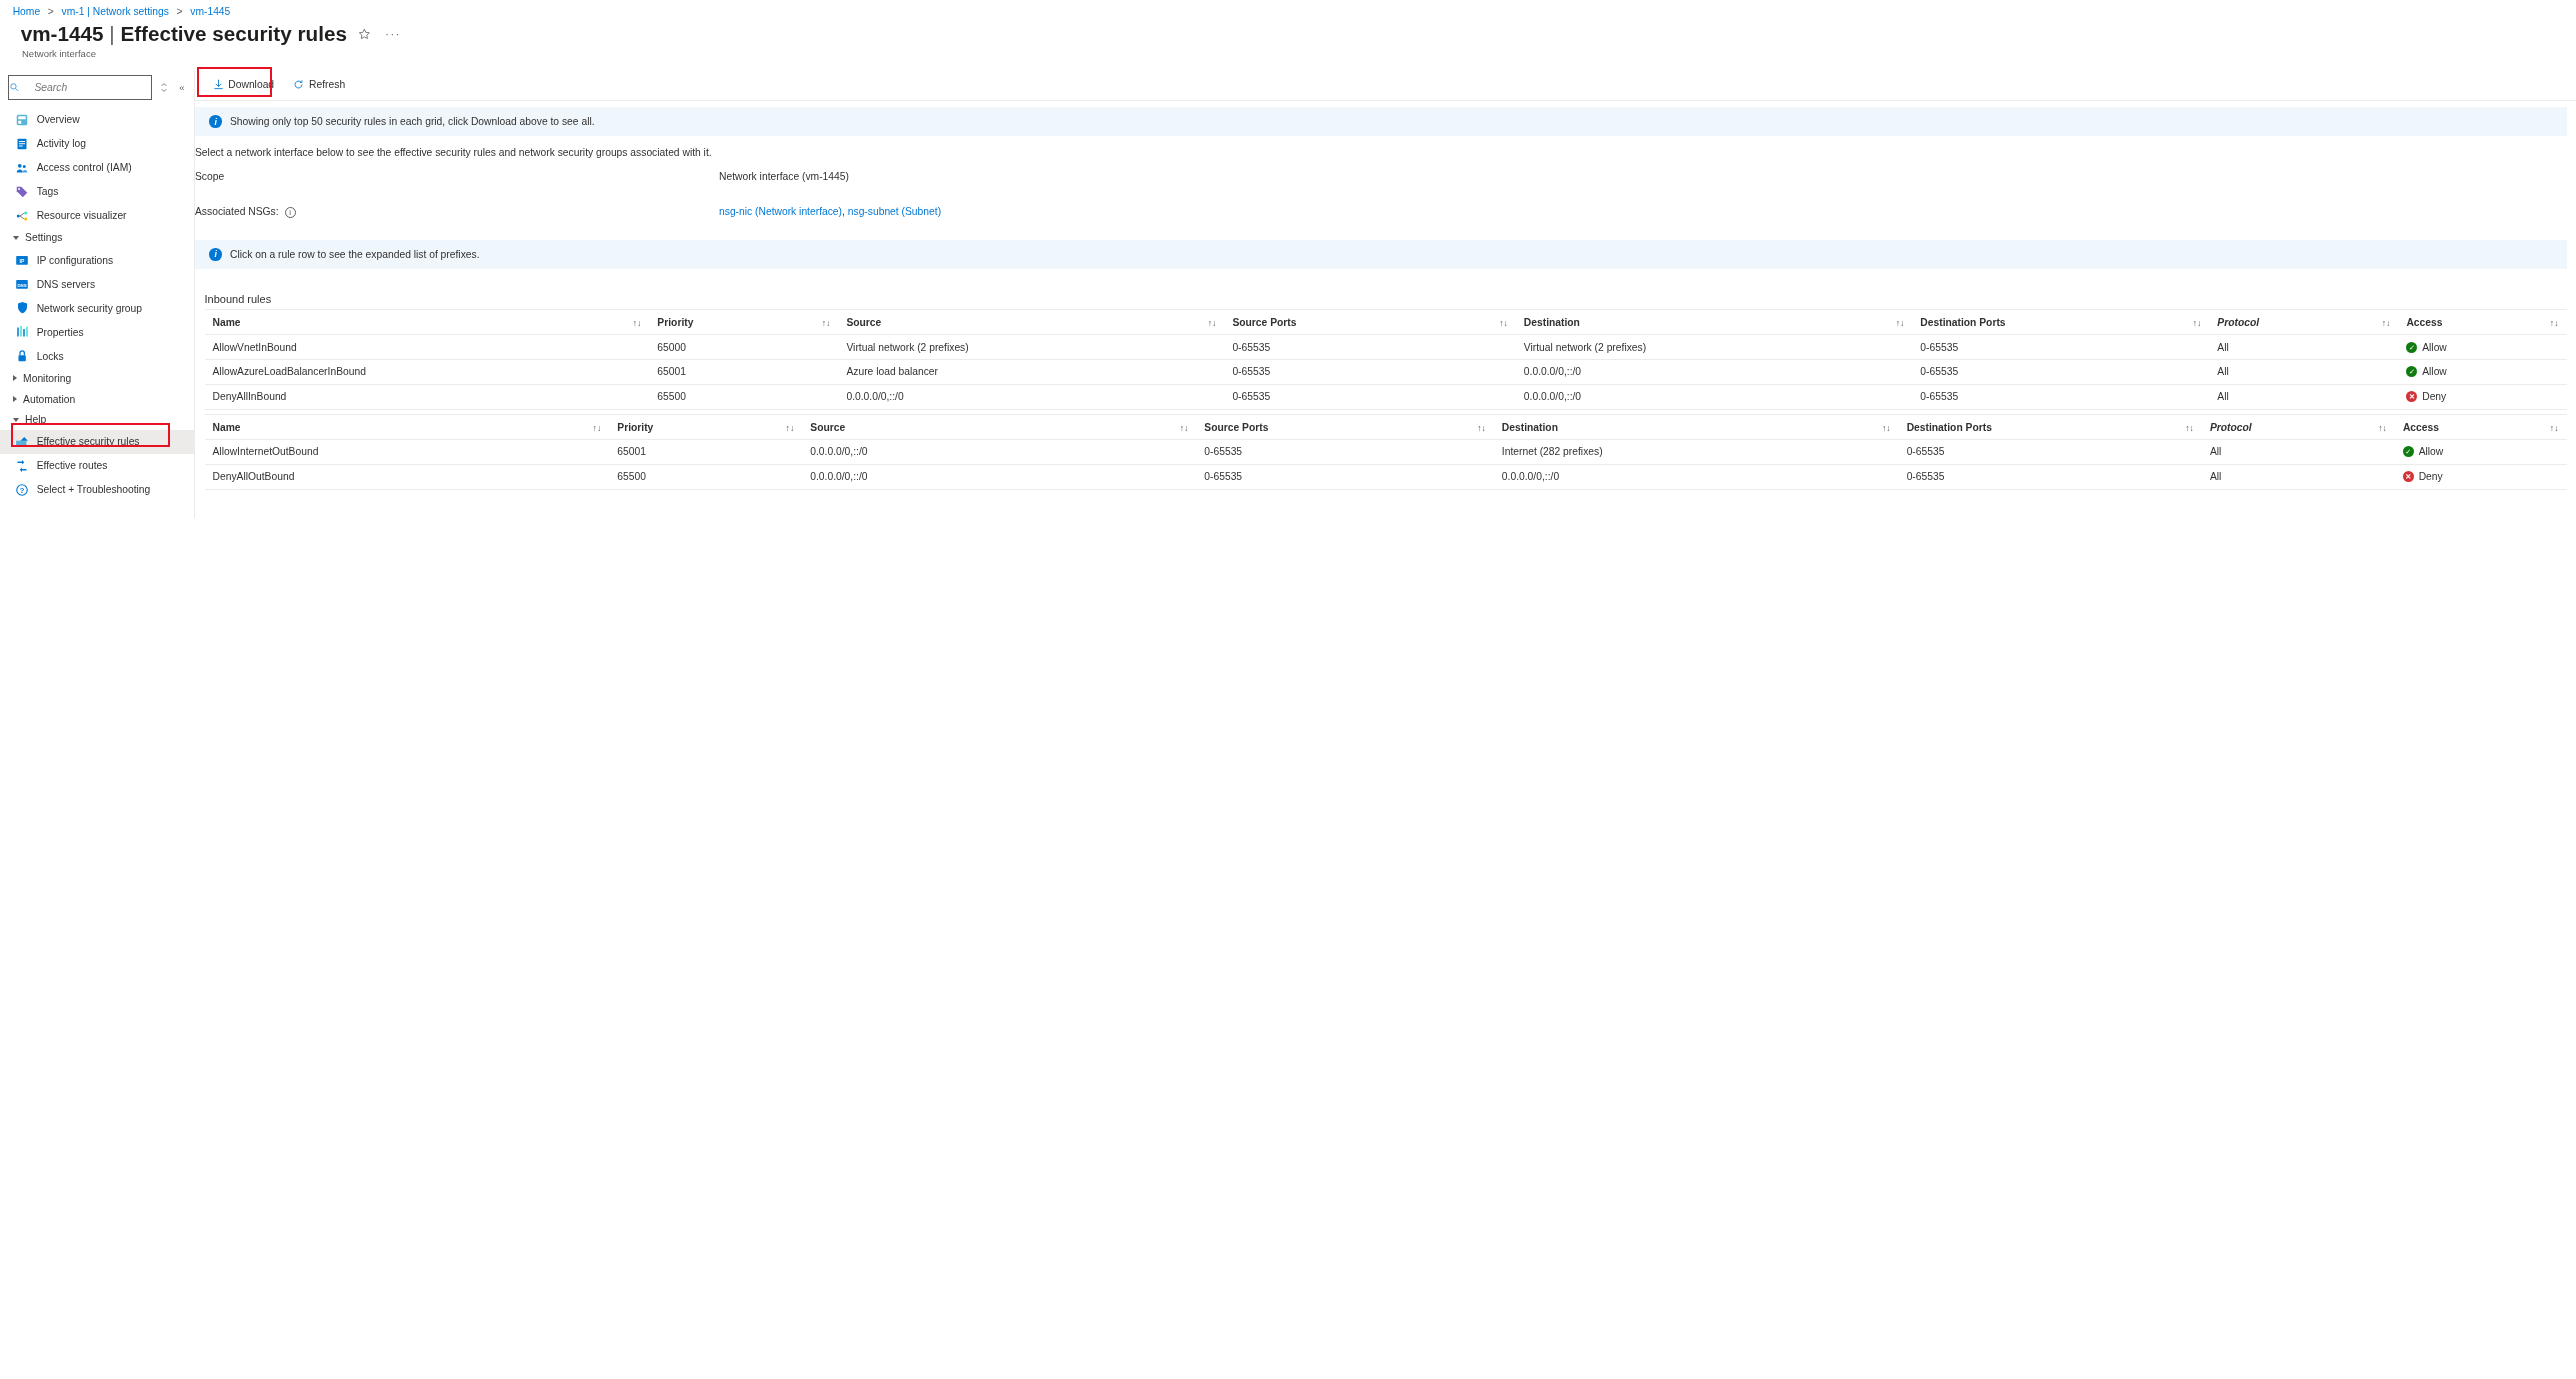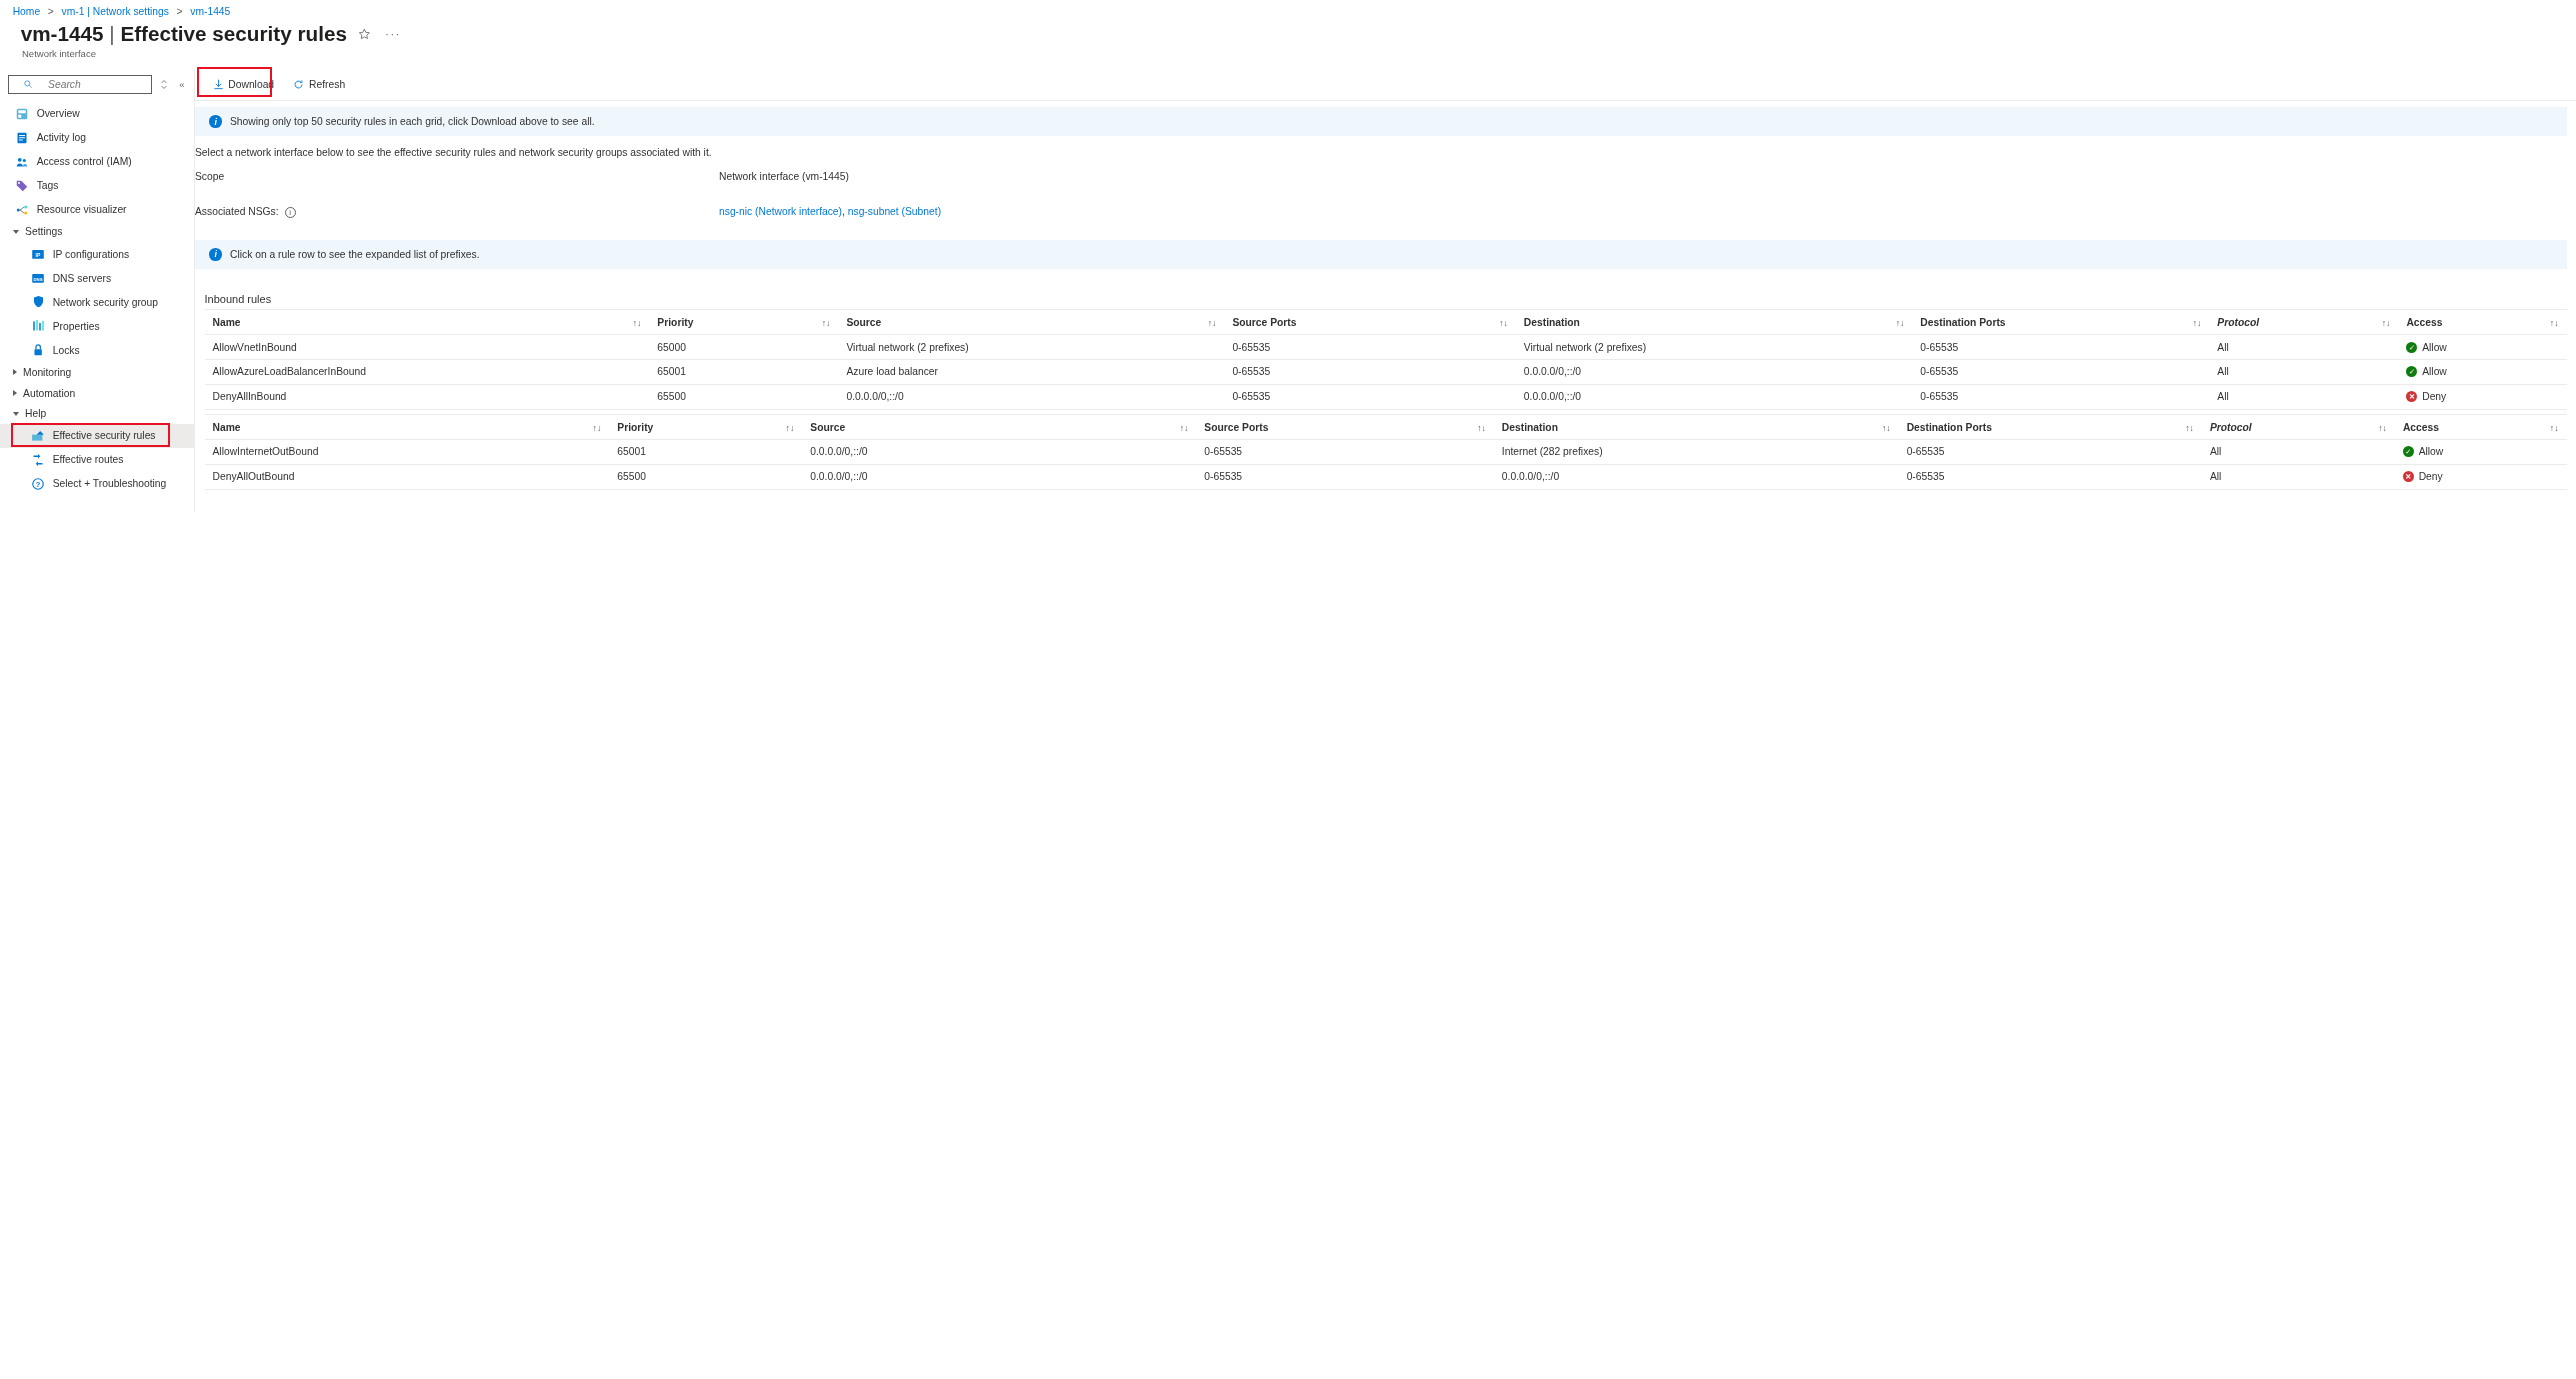--- a/index.html
+++ b/index.html
@@ -14,25 +14,25 @@
 .title-row .pipe { font-weight: 300; color: #605e5c; }
 .subtitle { padding: 0 12.7px 11px 22px; color: #605e5c; font-size: 9.5px; }
 
 .icon-btn { background: none; border: none; cursor: pointer; color: #605e5c; padding: 3.2px; display: inline-flex; align-items: center; }
 
 .main-layout { display: flex; }
 .sidebar { width: 195px; flex: 0 0 195px; border-right: 0.8px solid #edebe9; padding-bottom: 16px; }
 .content { flex: 1; min-width: 0; }
 
 .search-row { display: flex; align-items: center; padding: 4.8px 6.4px 8px 8px; gap: 4.8px; }
-.search-box { flex: 1; display: flex; align-items: center; border: 0.8px solid #605e5c; height: 19px; padding: 0 15px; gap: 16px; }
+.search-box { flex: 1; display: flex; align-items: center; border: 0.8px solid #605e5c; height: 25px; padding: 0 1px; gap: 16px; }
 .search-box input { border: none; outline: none; width: 100%; font-size: 10.3px; font-style: italic; color: #605e5c; background: transparent; }
 
 .nav-item { display: flex; align-items: center; padding: 4.8px 8px 4.8px 16px; gap: 8px; cursor: pointer; font-size: 10.3px; color: #323130; min-height: 24px; }
-.nav-item.sub { padding-left: 32px; }
+.nav-item.sub { padding-left: 16px; }
 .nav-item.selected { background: #edebe9; font-weight: 400; }
 .nav-section { display: flex; align-items: center; padding: 4.8px 8px 4.8px 12.7px; gap: 6.4px; cursor: pointer; font-size: 10.3px; }
 .nav-icon { width: 12.7px; height: 12.7px; display: inline-flex; align-items: center; justify-content: center; flex: 0 0 12.7px; }
 
 .highlight-box { position: absolute; border: 2.4px solid #e81123; pointer-events: none; }
 
 .toolbar { display: flex; align-items: center; padding: 6.4px 9.5px; gap: 3.2px; border-bottom: 0.8px solid #edebe9; }
 .toolbar-btn { display: inline-flex; align-items: center; gap: 4.8px; padding: 3.2px 8px; background: none; border: none; cursor: pointer; font-size: 10.3px; color: #323130; }
 
 .info-bar { background: #eff6fc; padding: 8px 14.3px; margin: 6.4px 9.5px 11px 0; display: flex; align-items: center; gap: 8px; font-size: 10.3px; }

